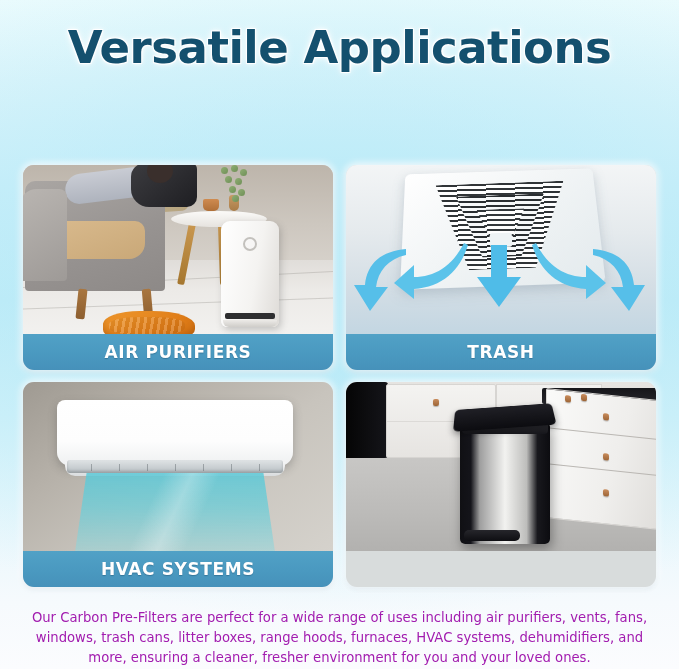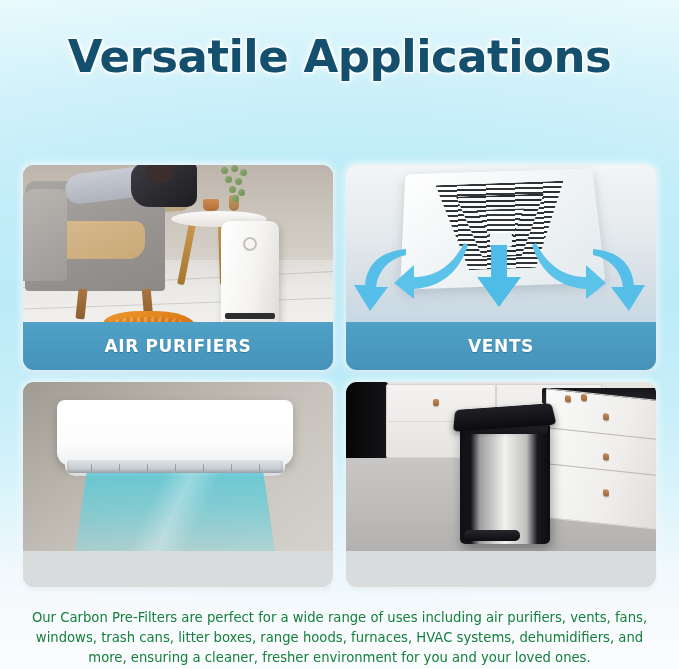--- a/index.html
+++ b/index.html
@@ -21,21 +21,21 @@
         #c4edf8 45%,
         #d3f2fa 62%,
         #e8f7fc 78%,
         #f6fafd 90%,
         #fbfcfe 100%);
     position: relative;
   }
 
   
   .title-block {
-    padding-top: 29px;
+    padding-top: 20px;
     text-align: center;
   }
   .title-line {
     font-family: "DejaVu Sans", sans-serif;
     font-weight: bold;
     font-size: 45px;
     line-height: 55px;
     letter-spacing: -0.5px;
     color: #14506e;
     text-shadow:
@@ -72,21 +72,21 @@
 
   .card-photo {
     position: absolute;
     inset: 0 0 36px 0;
     overflow: hidden;
   }
 
   .card-caption {
     position: absolute;
     left: 0; right: 0; bottom: 0;
-    height: 48px;
+    height: 36px;
     background: linear-gradient(to bottom, #51a1c6 0%, #4a99c0 55%, #4691ba 100%);
     display: flex;
     align-items: center;
     justify-content: center;
   }
   .card-caption span {
     font-family: "DejaVu Sans", sans-serif;
     font-weight: bold;
     font-size: 17px;
     letter-spacing: 0.6px;
@@ -439,40 +439,43 @@
           </svg>
         </div>
         <div class="arrow" style="left:239px; top:84px;">
           <svg width="60" height="68" viewBox="0 0 60 68">
             <path d="M8 6 C26 10 36 22 38 38 L26 38 L44 62 L60 36 L49 36 C47 14 32 2 8 0 Z" fill="#56bfe9"></path>
           </svg>
         </div>
       </div>
     </div>
     <div class="card-caption">
-      <span>VENTS</span>
+      <span>TRASH</span>
     </div>
   </div>
 
   <div class="card">
     <div class="card-photo">
       <div class="scene-hvac">
         <div class="sh-unit"></div>
         <div class="sh-louver">
           <i style="left:24px;"></i>
             <i style="left:52px;"></i>
             <i style="left:80px;"></i>
           <i style="left:108px;"></i>
             <i style="left:136px;"></i>
             <i style="left:164px;"></i>
           <i style="left:192px;"></i>
         </div>
         <div class="sh-air"></div>
       </div>
     </div>
+    <div class="card-caption">
+      <span>HVAC SYSTEMS</span>
+    </div>
   </div>
 
   <div class="card">
     <div class="card-photo">
       <div class="scene-trash">
         <div class="st-floor"></div>
         <div class="st-blackpanel"></div>
         <div class="st-cab-left">
           <div class="knob" style="left:46px; top:14px;"></div>
           <div class="knob" style="left:76px; top:46px;"></div>
@@ -494,14 +497,14 @@
         <div class="st-can-rim"></div>
         <div class="st-can-lid"></div>
         <div class="st-can-pedal"></div>
       </div>
     </div>
   </div>
 
 </div>
 
 <div style="position:absolute; left:18px; right:18px; top:608px; text-align:center;">
-  <p style="font-family:'DejaVu Sans', sans-serif; font-size:13.2px; line-height:20px; color:#15803d;">Our Carbon Pre-Filters are perfect for a wide range of uses including air purifiers, vents, fans, windows, trash cans, litter boxes, range hoods, furnaces, HVAC systems, dehumidifiers, and more, ensuring a cleaner, fresher environment for you and your loved ones.</p>
+  <p style="font-family:'DejaVu Sans', sans-serif; font-size:13.2px; line-height:20px; color:#a21caf;">Our Carbon Pre-Filters are perfect for a wide range of uses including air purifiers, vents, fans, windows, trash cans, litter boxes, range hoods, furnaces, HVAC systems, dehumidifiers, and more, ensuring a cleaner, fresher environment for you and your loved ones.</p>
 </div>
 
 </body></html>

